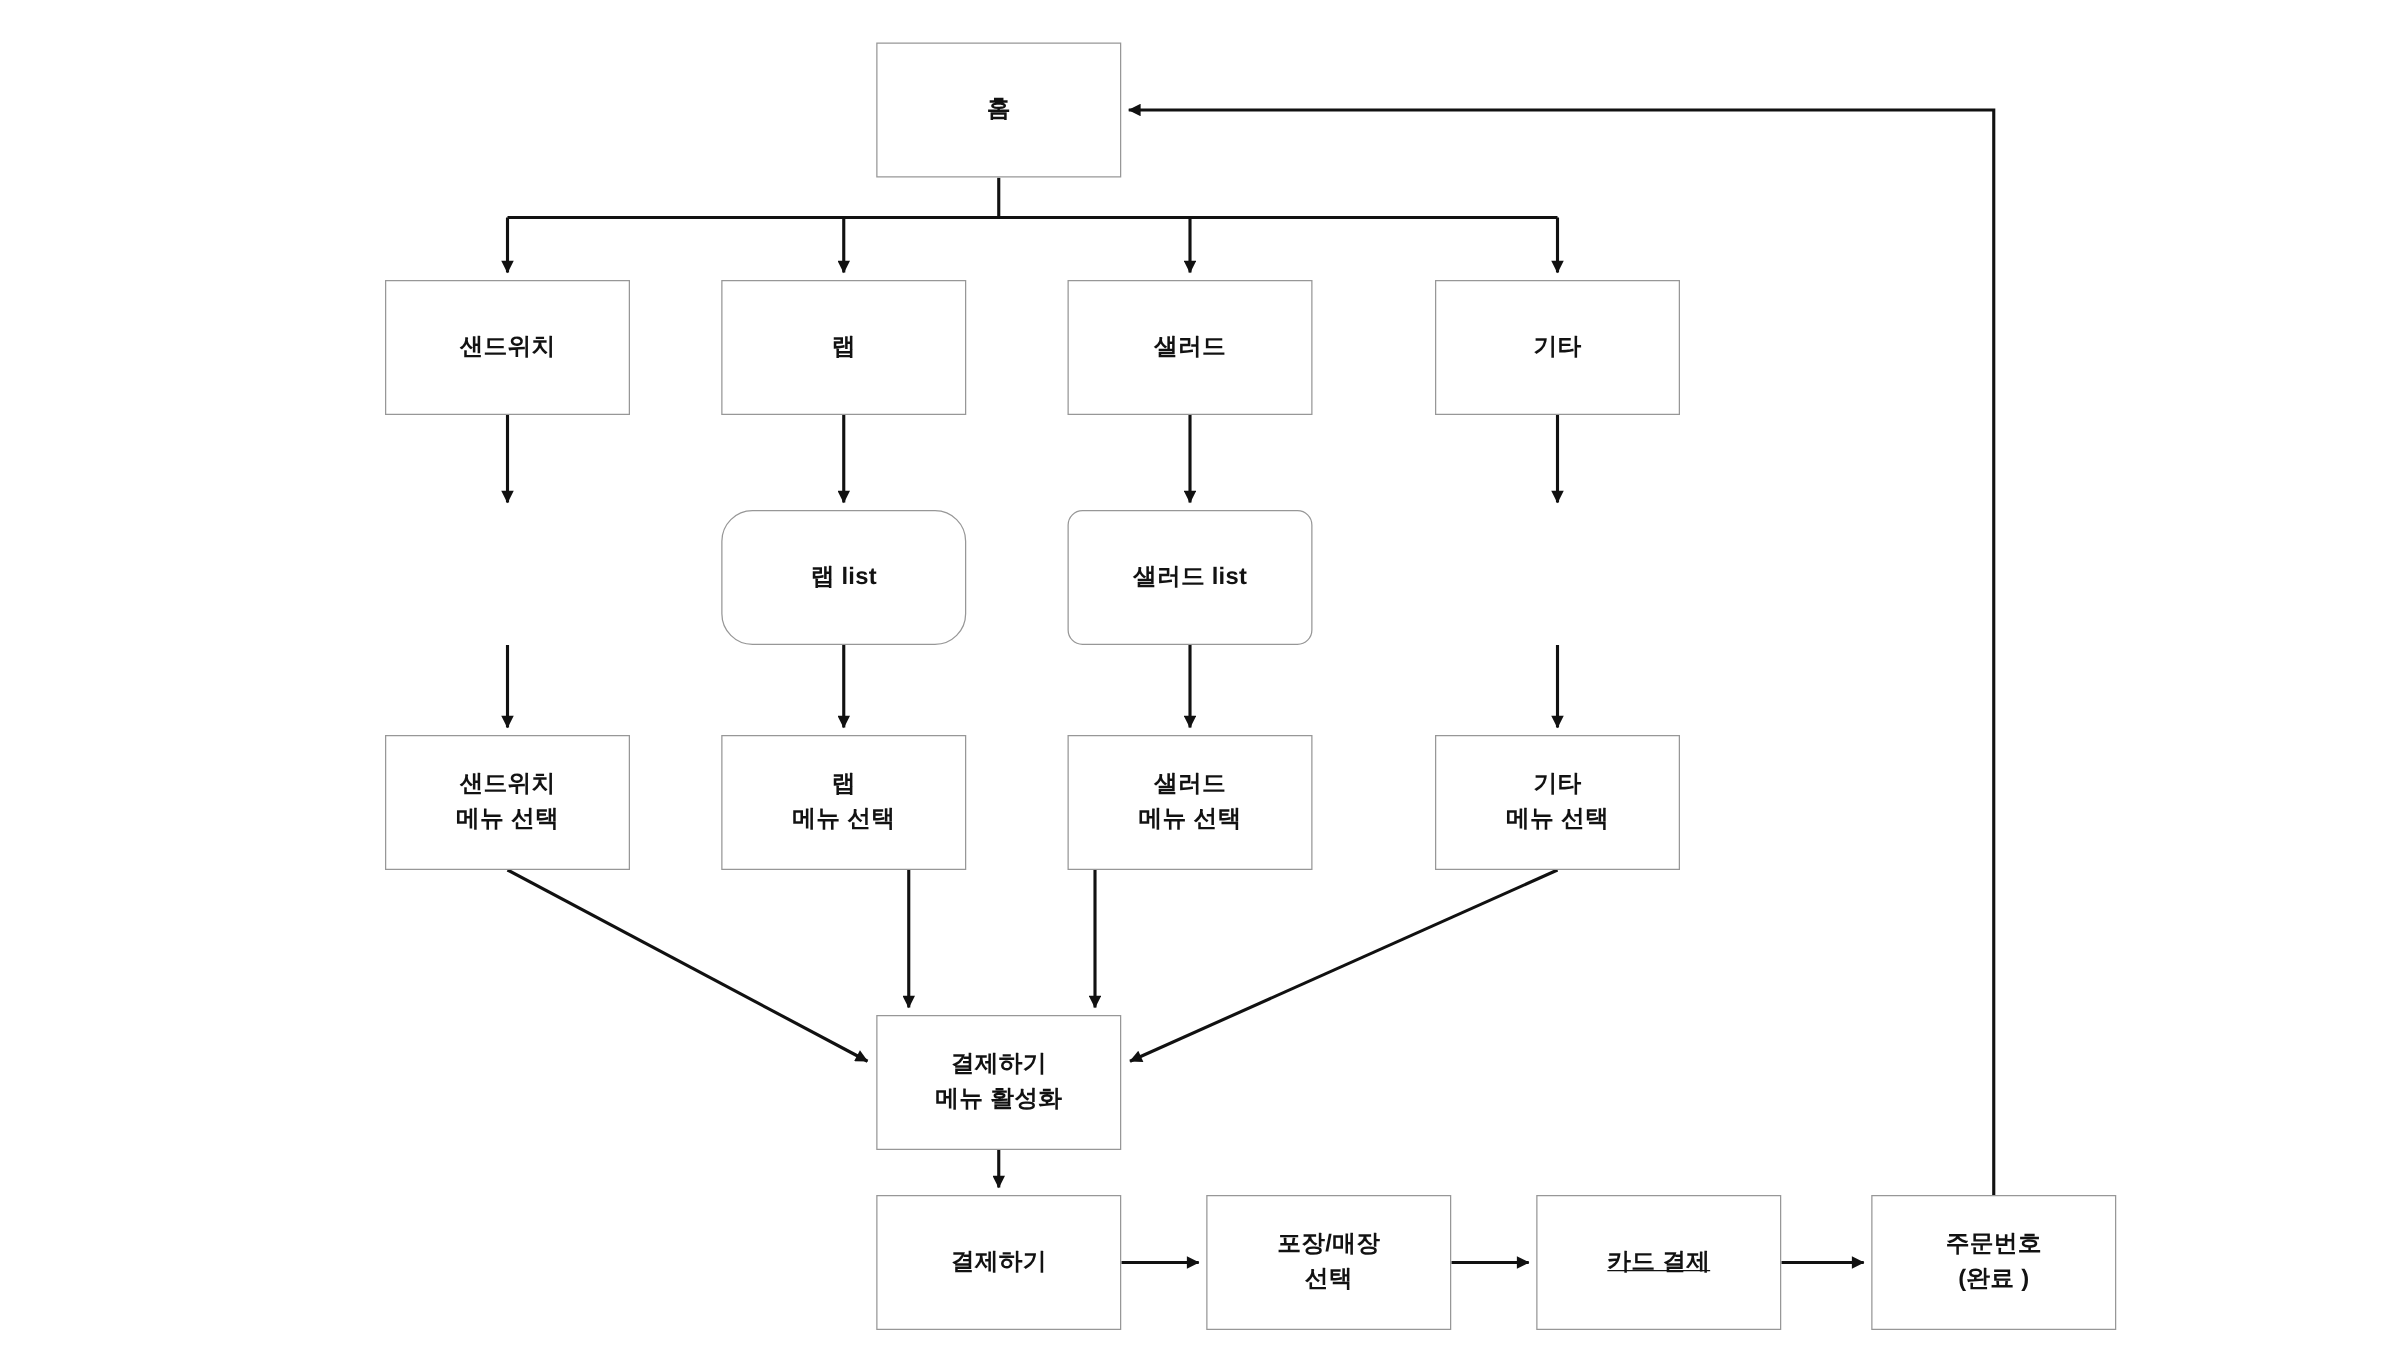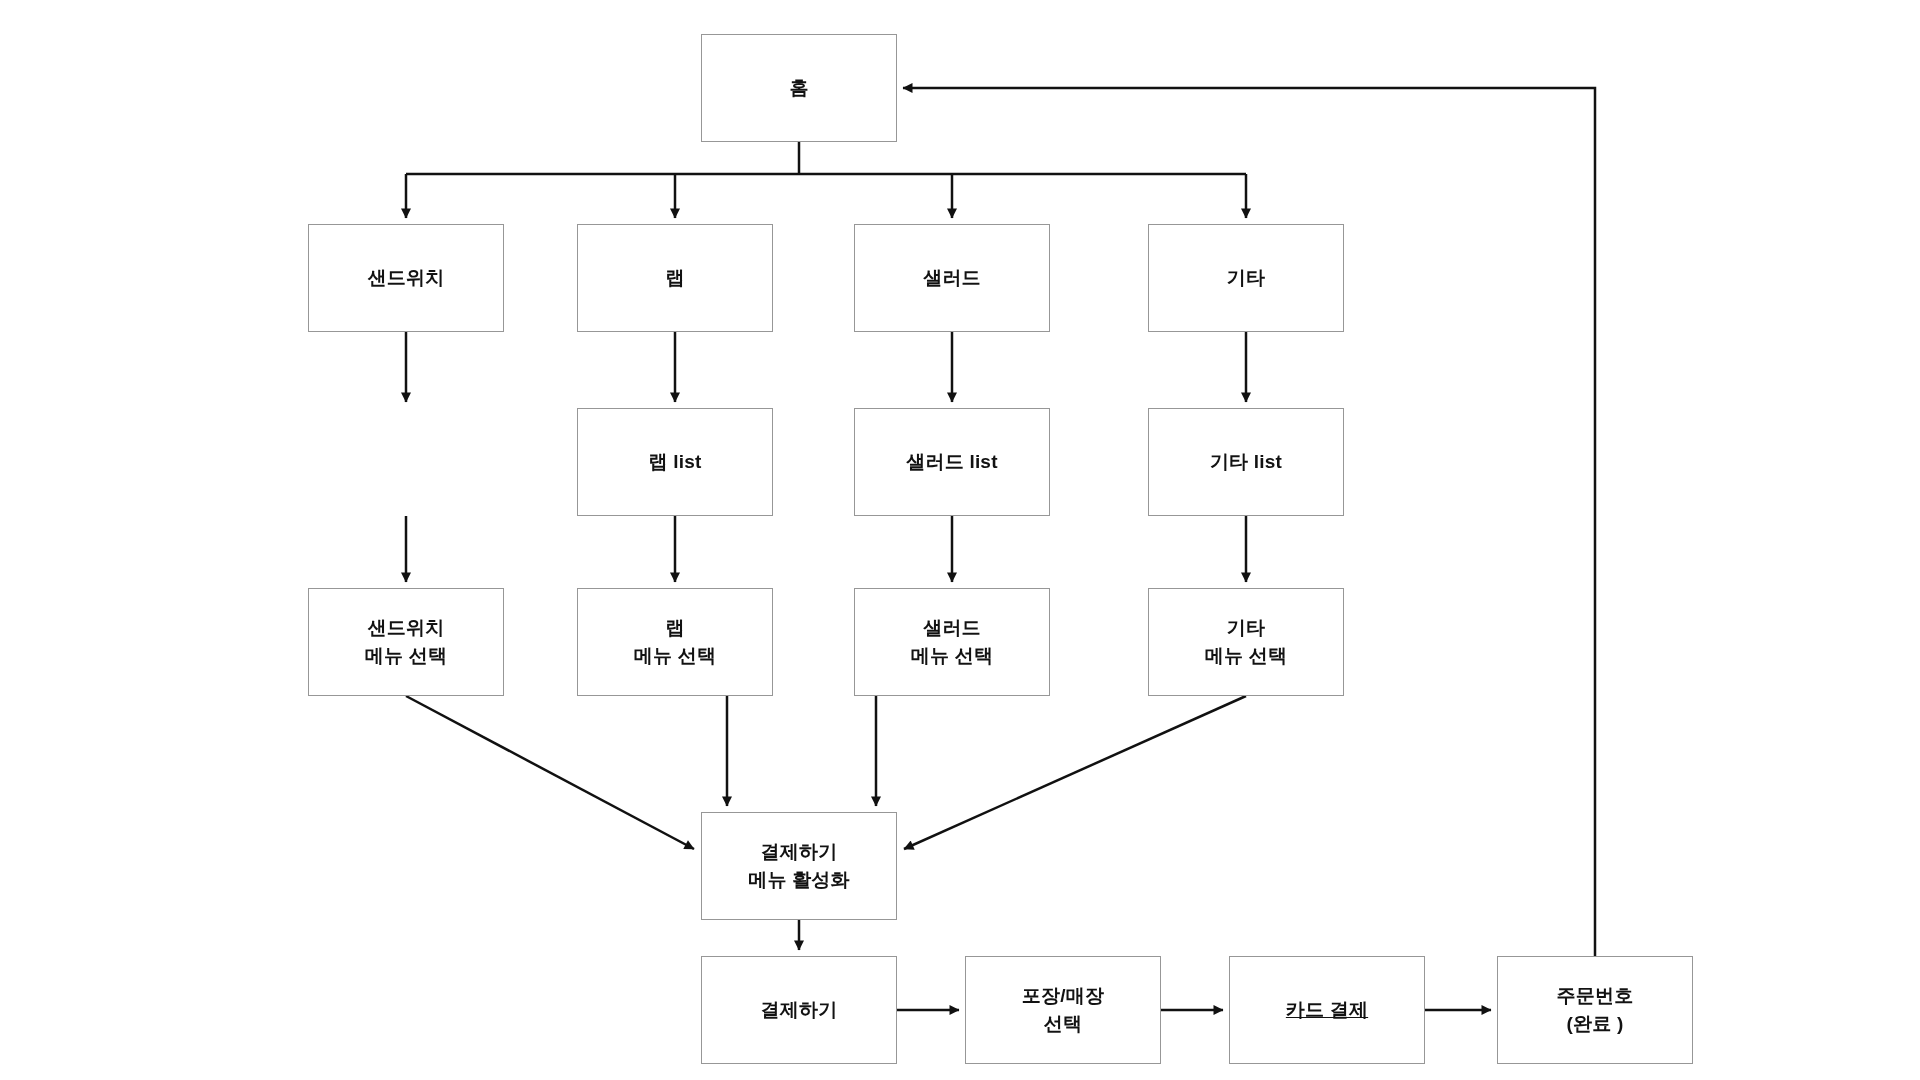--- a/index.html
+++ b/index.html
@@ -82,23 +82,22 @@
     </g>
   </svg>
 
   <div class="node" style="left:701px; top:34px;">홈</div>
 
   <div class="node" style="left:308px; top:224px;">샌드위치</div>
   <div class="node" style="left:577px; top:224px;">랩</div>
   <div class="node" style="left:854px; top:224px;">샐러드</div>
   <div class="node" style="left:1148px; top:224px;">기타</div>
 
-  <div class="node" style="left:577px; top:408px;">랩 list</div>
-  <div class="node" style="left:854px; top:408px;">샐러드 list</div>
-  <div class="node" style="left:1148px; top:408px;">기타 list</div>
+  <div class="node" style="left:577px; top:408px;border-radius:25px;">랩 list</div>
+  <div class="node" style="left:854px; top:408px;border-radius:12px;">샐러드 list</div>
 
   <div class="node" style="left:308px; top:588px;">샌드위치
 메뉴 선택</div>
   <div class="node" style="left:577px; top:588px;">랩
 메뉴 선택</div>
   <div class="node" style="left:854px; top:588px;">샐러드
 메뉴 선택</div>
   <div class="node" style="left:1148px; top:588px;">기타
 메뉴 선택</div>
 

